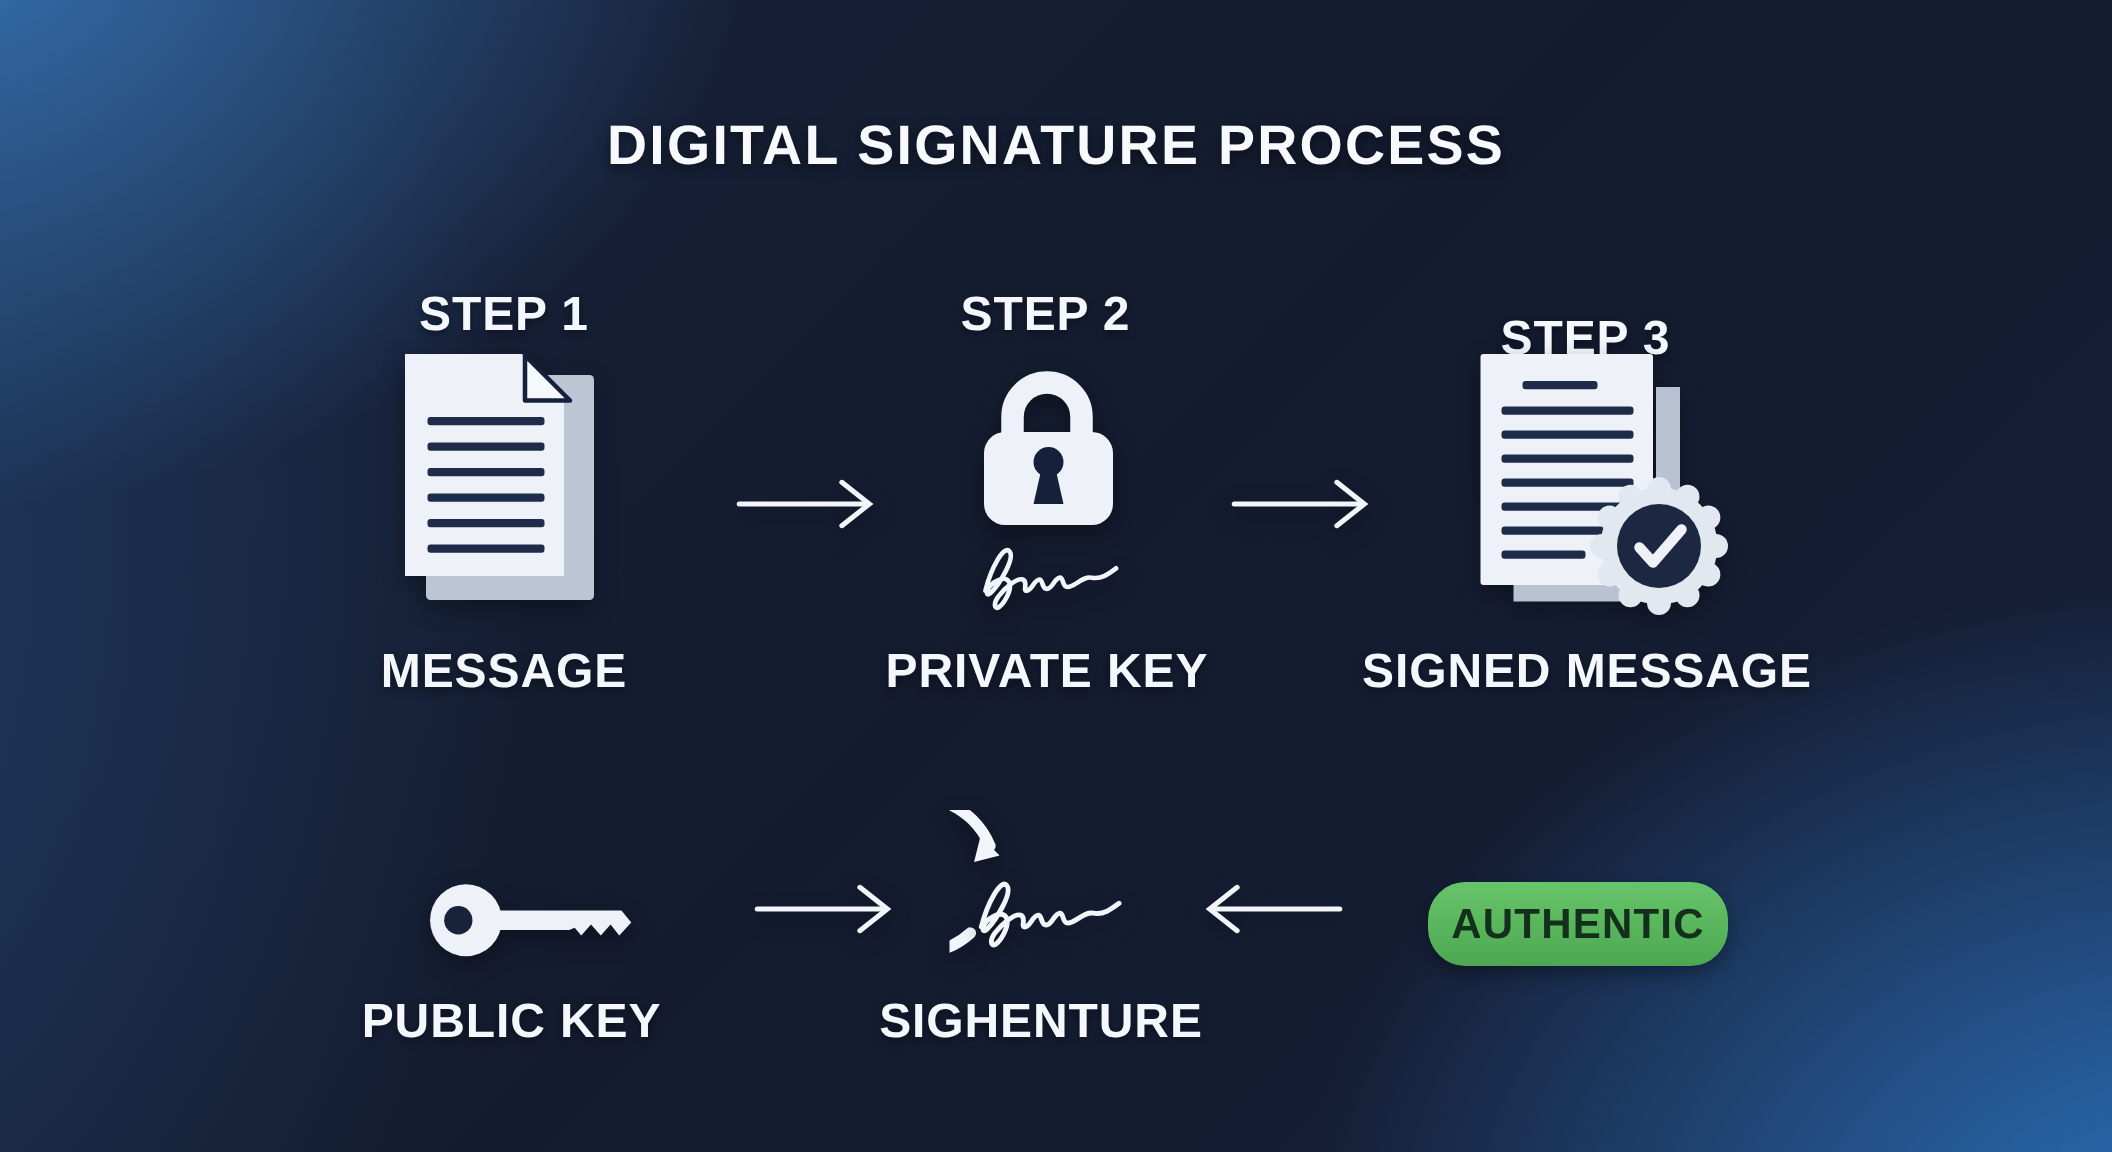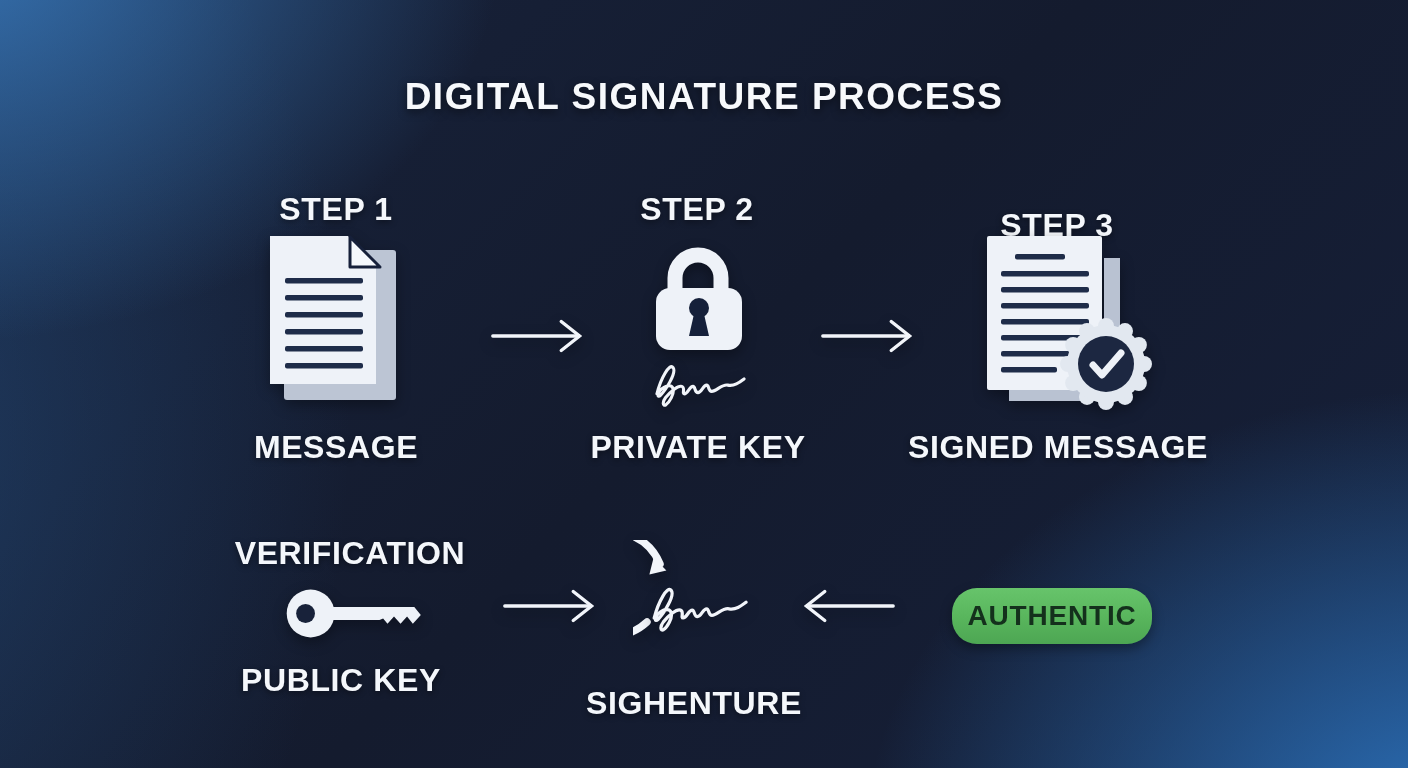--- a/index.html
+++ b/index.html
@@ -122,21 +122,20 @@
       </g>
       <circle cx="0" cy="0" r="28" fill="#1c2741"></circle>
       <path d="M-13,1 L-4,11 L15,-11" stroke="#eef2f8" stroke-width="7" fill="none" stroke-linecap="round" stroke-linejoin="round"></path>
     </g>
   </svg>
 
   <div class="lbl" style="left:698px;top:429px;">PRIVATE KEY</div>
   <div class="lbl" style="left:336px;top:429px;">MESSAGE</div>
   <div class="lbl" style="left:1058px;top:429px;">SIGNED MESSAGE</div>
 
-  <div class="lbl" style="left:350px;top:535px;">VERIFICATION</div>
 
   <svg class="icon" style="left:278px;top:577px;" width="145" height="73" viewBox="0 0 200 100">
     <path d="M72,41 L188,41 L197,52 L186,64 L178,54 L169,64 L160,54 L151,64 L145,57 L140,59 L72,59 Z" fill="#eef2f8"></path>
     <circle cx="45" cy="50" r="33" fill="#eef2f8"></circle>
     <circle cx="38" cy="50" r="13" fill="#18223a"></circle>
   </svg>
 
   <svg class="icon" style="left:500px;top:586px;" width="106" height="40" viewBox="0 0 110 40">
       <use href="#arrow"></use>
     </svg>
@@ -149,15 +148,15 @@
       <use href="#sig"></use>
     </svg>
 
   <svg class="icon" style="left:792px;top:586px;transform:scaleX(-1);" width="106" height="40" viewBox="0 0 110 40">
       <use href="#arrow"></use>
     </svg>
 
   <div class="badge">AUTHENTIC</div>
 
   <div class="lbl" style="left:341px;top:662px;">PUBLIC KEY</div>
-  <div class="lbl" style="left:694px;top:662px;margin-top:23px;">SIGHENTURE</div>
+  <div class="lbl" style="left:694px;top:662px;">SIGHENTURE</div>
 
 </div>
 
 </body></html>

